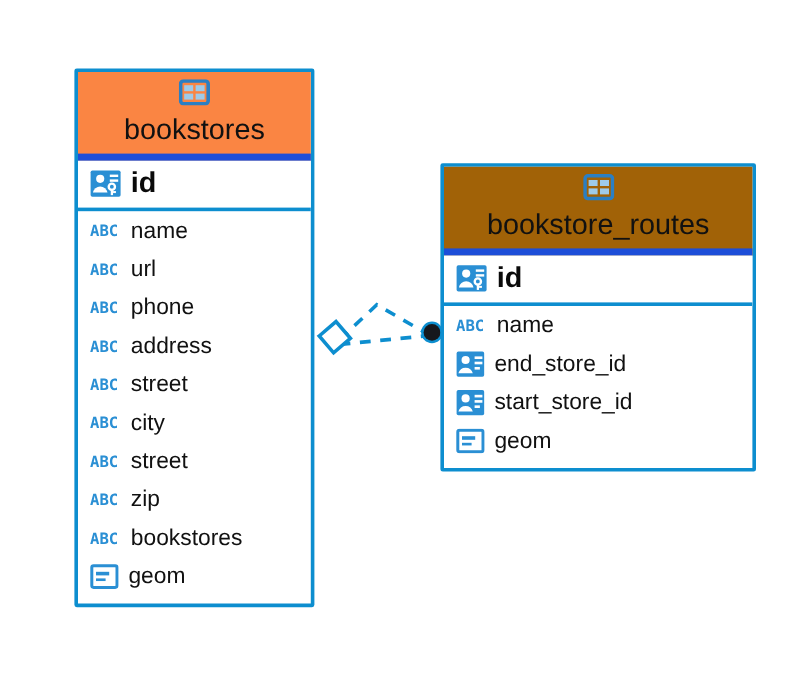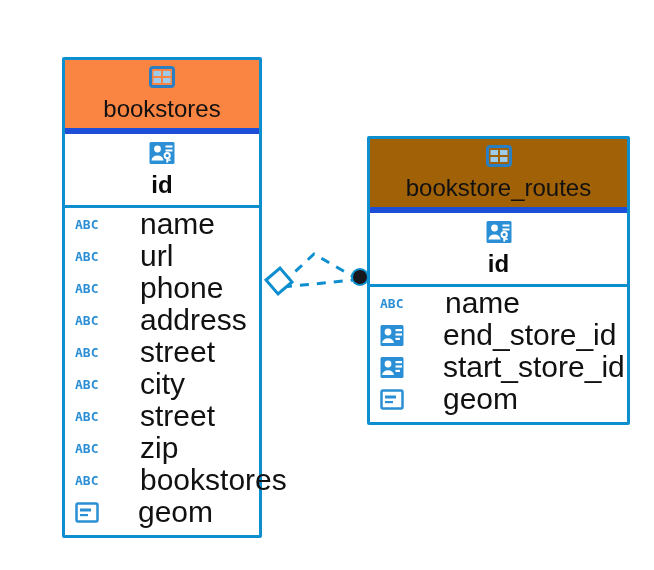--- a/index.html
+++ b/index.html
@@ -49,46 +49,44 @@
   }
 
   .pk-row {
     display: flex;
     align-items: center;
     gap: 8px;
     box-sizing: border-box;
     padding: 7px 10px 8px 10px;
     border-bottom: 3px solid #0d8ecf;
     background: #ffffff;
-    flex-direction: column;
   }
   .pk-label {
     font-size: 24px;
     font-weight: bold;
     color: #0a0a0a;
     line-height: 1;
   }
 
   .field-list {
     padding: 0 0 7px 0;
   }
   .field-row {
     display: flex;
     align-items: center;
     gap: 8px;
     padding: 1px 10px;
     height: 32px;
     box-sizing: border-box;
   }
   .field-label {
-    font-size: 30px;
+    font-size: 19px;
     color: #111111;
     line-height: 1;
     white-space: nowrap;
-    margin-left: 31px;
   }
 
   
   .icon {
     flex: 0 0 auto;
     display: inline-flex;
     align-items: center;
     justify-content: center;
     line-height: 0;
   }

